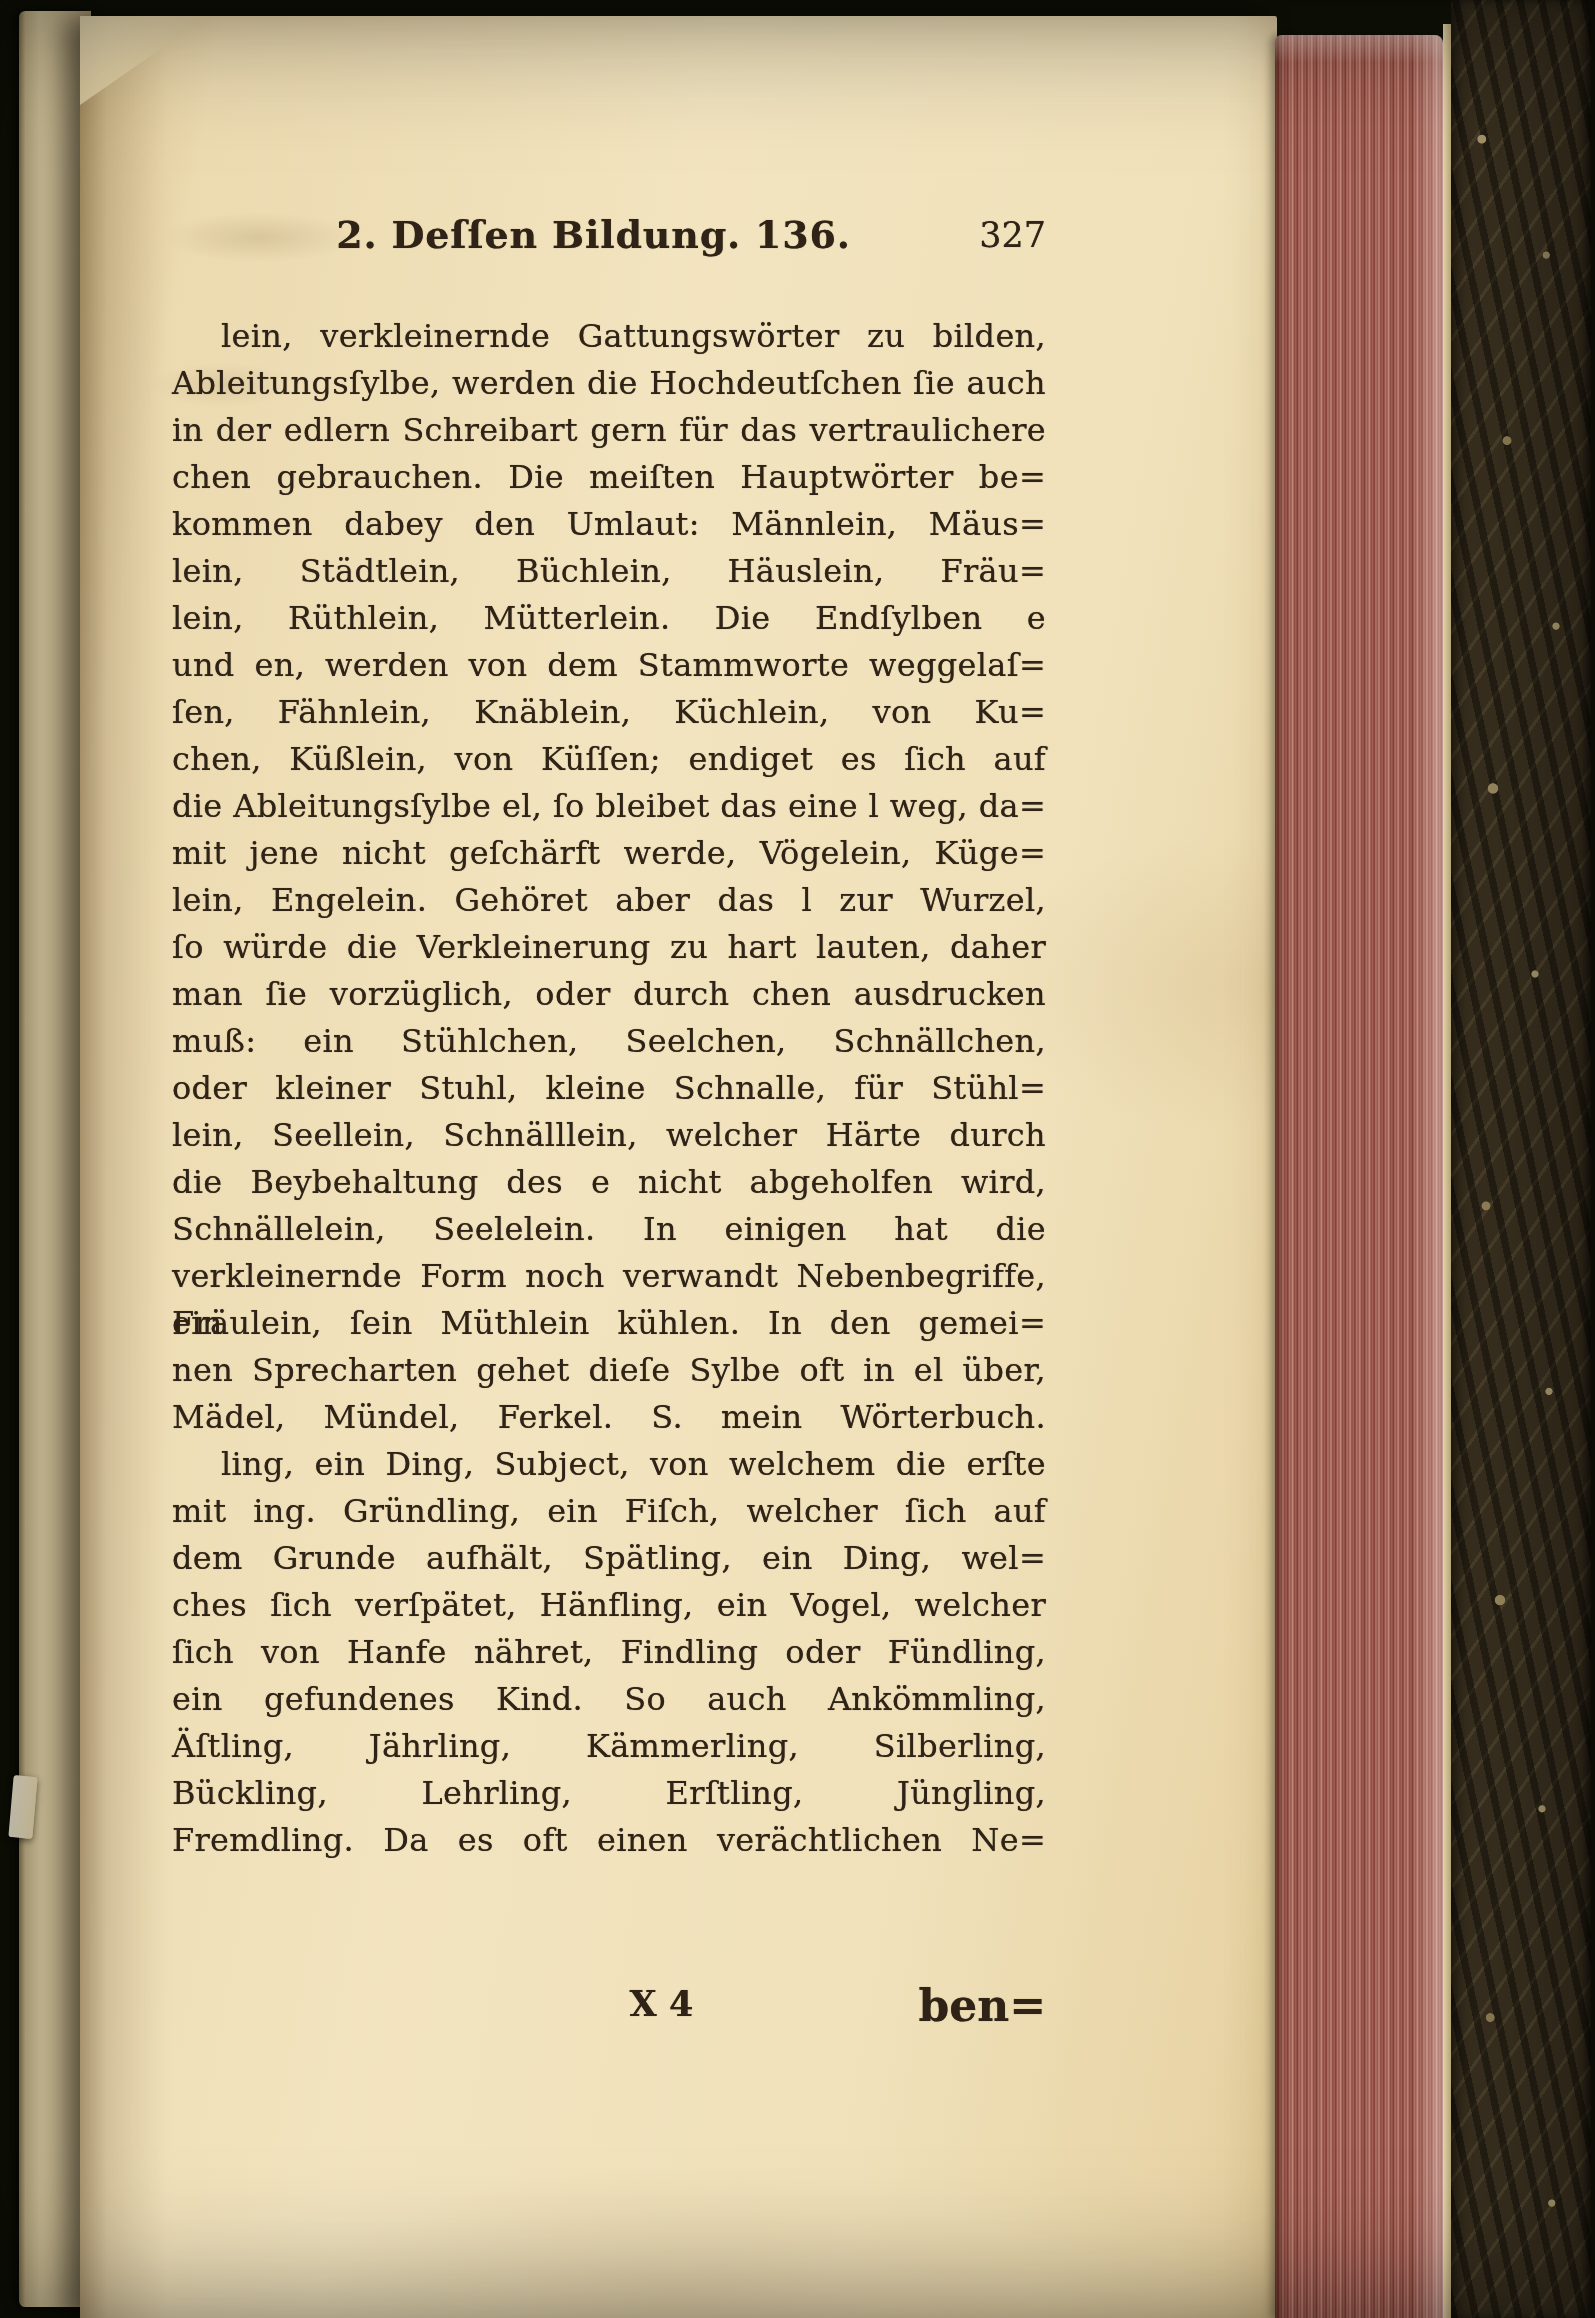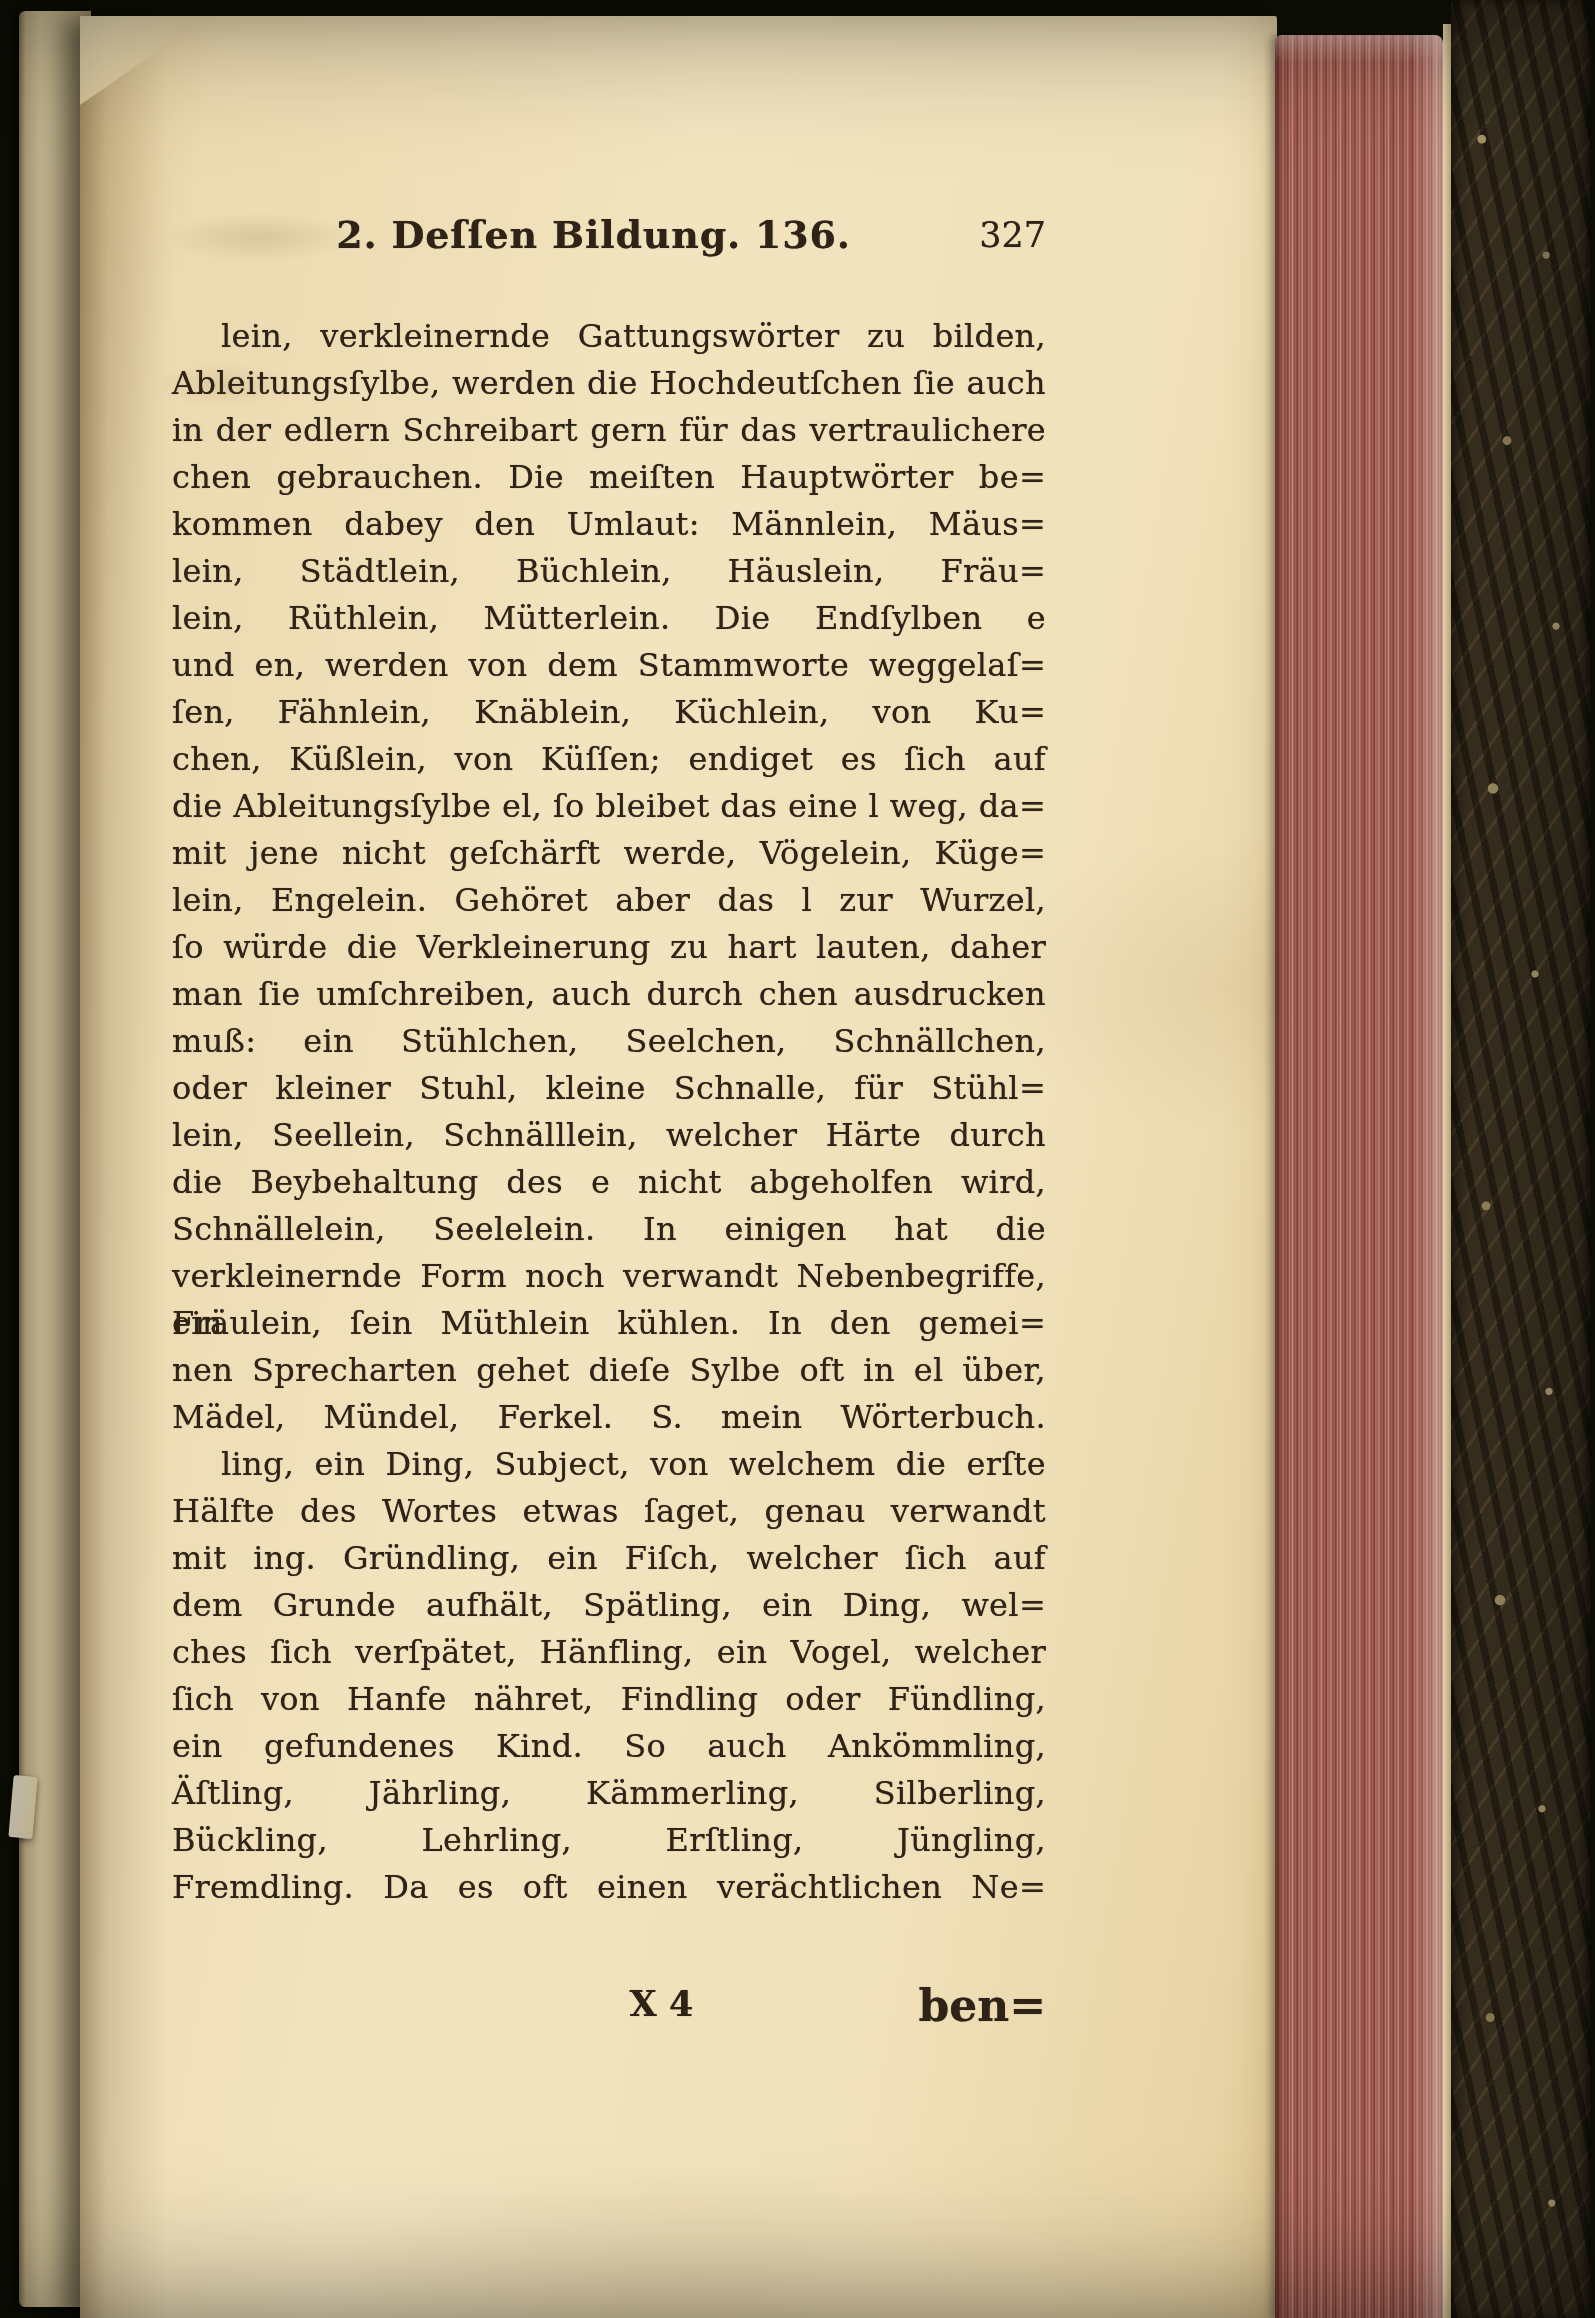--- a/index.html
+++ b/index.html
@@ -151,32 +151,31 @@
         <div class="bline">kommen dabey den Umlaut: Männlein, Mäus=</div>
         <div class="bline">lein, Städtlein, Büchlein, Häuslein, Fräu=</div>
         <div class="bline">lein, Rüthlein, Mütterlein.  Die Endſylben e</div>
         <div class="bline">und en, werden von dem Stammworte weggelaſ=</div>
         <div class="bline">ſen, Fähnlein, Knäblein, Küchlein, von Ku=</div>
         <div class="bline">chen, Küßlein, von Küſſen;  endiget es ſich auf</div>
         <div class="bline">die Ableitungsſylbe el, ſo bleibet das eine l weg, da=</div>
         <div class="bline">mit jene nicht geſchärft werde, Vögelein, Küge=</div>
         <div class="bline">lein, Engelein.  Gehöret aber das l zur Wurzel,</div>
         <div class="bline">ſo würde die Verkleinerung zu hart lauten, daher</div>
-        <div class="bline">man ſie umſchreiben, auch durch chen ausdrucken</div>
+        <div class="bline">man ſie vorzüglich, oder durch chen ausdrucken</div>
         <div class="bline">muß: ein Stühlchen, Seelchen, Schnällchen,</div>
         <div class="bline">oder kleiner Stuhl, kleine Schnalle, für Stühl=</div>
         <div class="bline">lein, Seellein, Schnälllein, welcher Härte durch</div>
         <div class="bline">die Beybehaltung des e nicht abgeholfen wird,</div>
         <div class="bline">Schnällelein, Seelelein.  In einigen hat die</div>
         <div class="bline">verkleinernde Form noch verwandt Nebenbegriffe, ein</div>
         <div class="bline">Fräulein, ſein Müthlein kühlen.  In den gemei=</div>
         <div class="bline">nen Sprecharten gehet dieſe Sylbe oft in el über,</div>
         <div class="bline">Mädel, Mündel, Ferkel. S. mein Wörterbuch.</div>
         <div class="bline indent">ling, ein Ding, Subject, von welchem die erſte</div>
-        <div class="bline">Hälfte des Wortes etwas ſaget, genau verwandt</div>
         <div class="bline">mit ing.  Gründling, ein Fiſch, welcher ſich auf</div>
         <div class="bline">dem Grunde aufhält, Spätling, ein Ding, wel=</div>
         <div class="bline">ches ſich verſpätet, Hänfling, ein Vogel, welcher</div>
         <div class="bline">ſich von Hanfe nähret, Findling oder Fündling,</div>
         <div class="bline">ein gefundenes Kind.  So auch Ankömmling,</div>
         <div class="bline">Äſtling, Jährling, Kämmerling, Silberling,</div>
         <div class="bline">Bückling, Lehrling, Erſtling, Jüngling,</div>
         <div class="bline">Fremdling.  Da es oft einen verächtlichen Ne=</div>
       </div>
 

